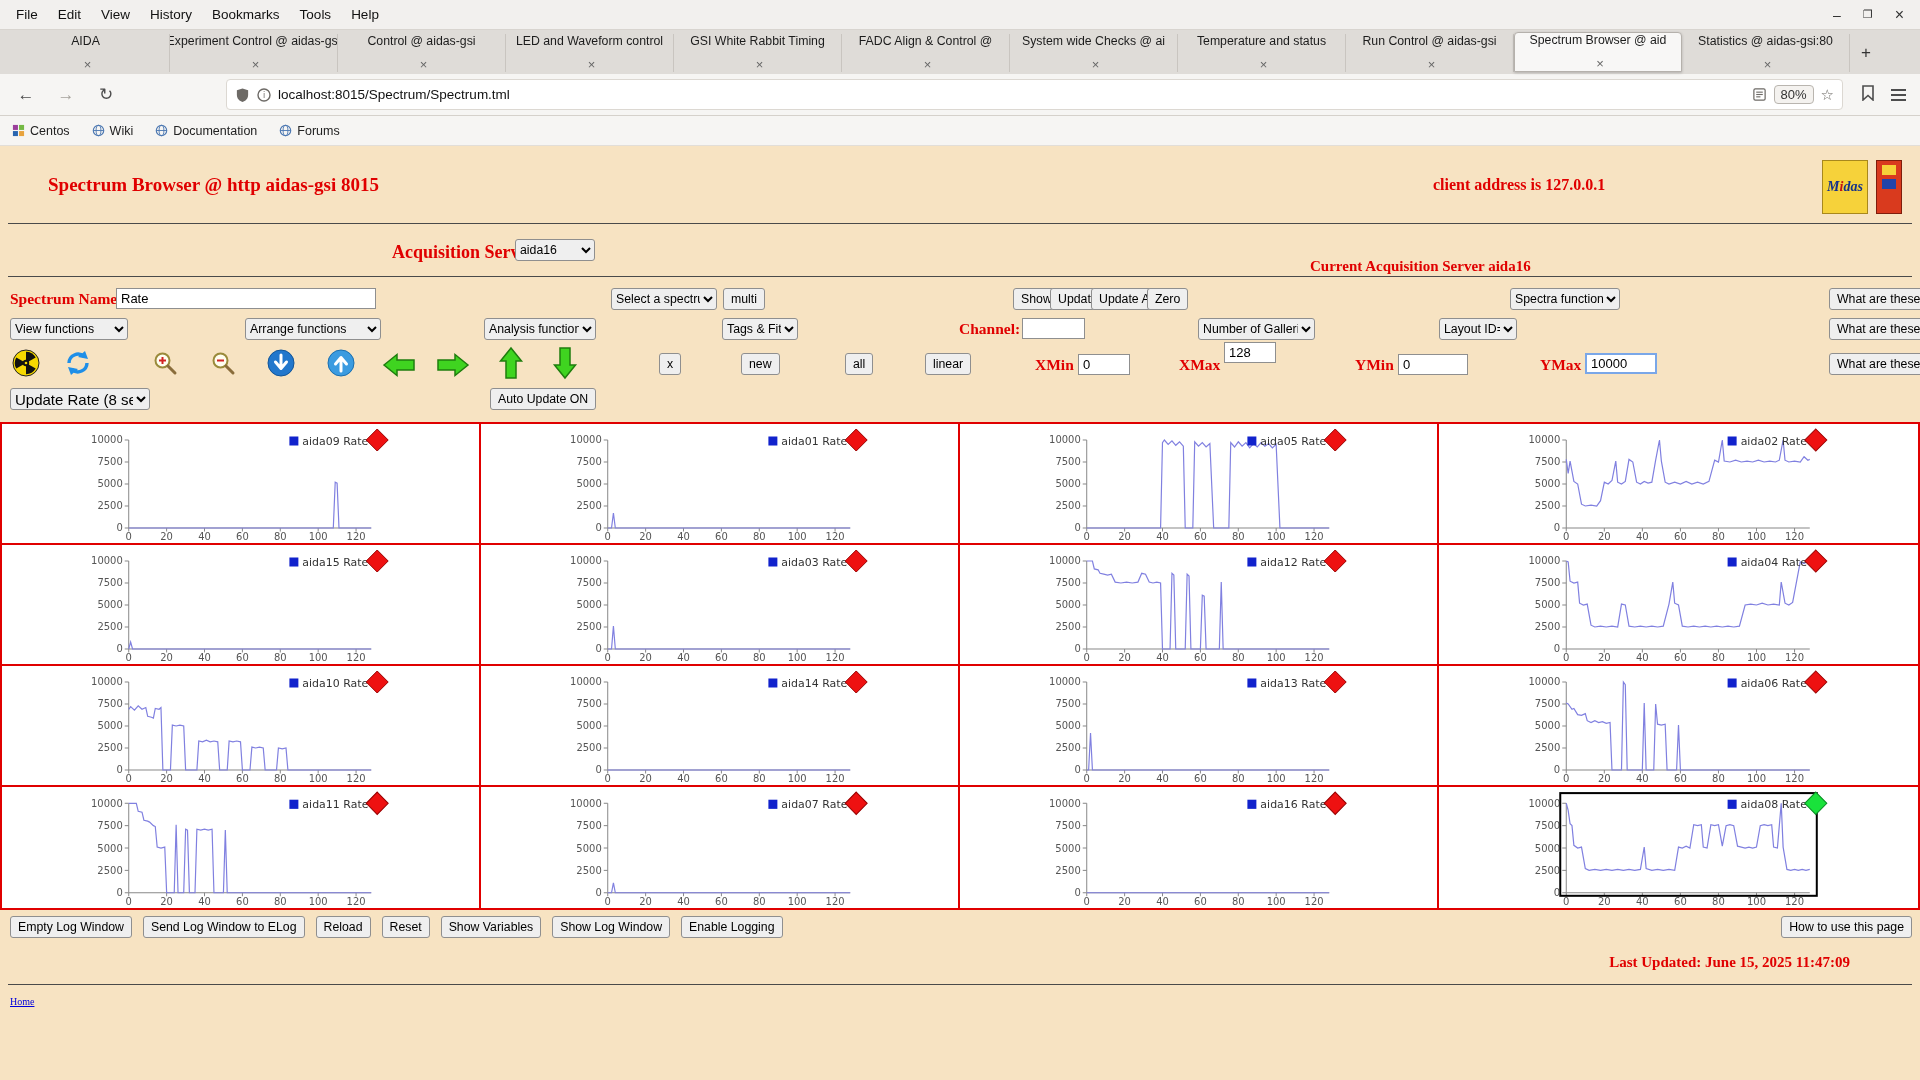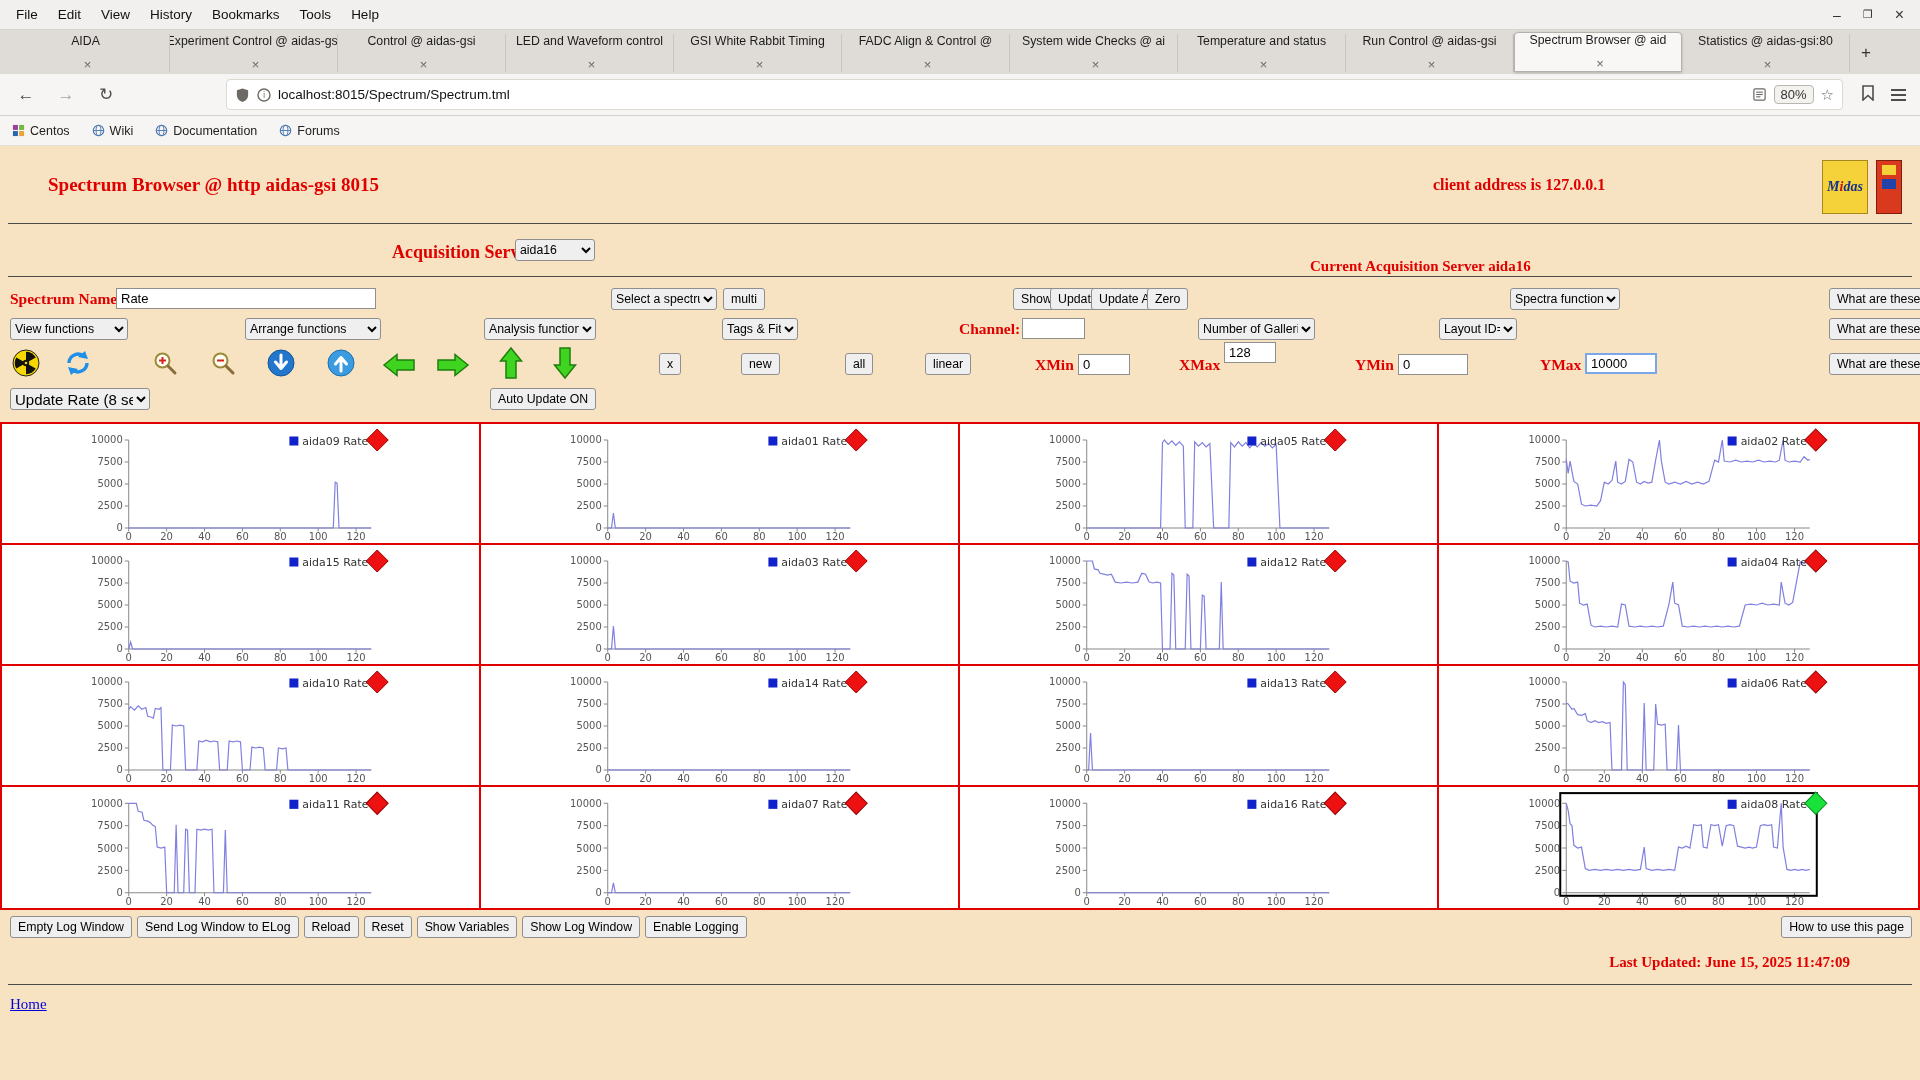--- a/index.html
+++ b/index.html
@@ -95,24 +95,24 @@
   #chart-grid {
     left:0; top:276px; width:1920px; height:488px;
     display:grid; grid-template-columns:repeat(4,1fr); grid-auto-rows:121px;
     border:2px solid #e00000; background:#e00000;
   }
   .cell { background:#fff; border-right:2px solid #e00000; border-bottom:2px solid #e00000; }
   .cell:nth-child(4n) { border-right:none; }
   .cell:nth-child(n+13) { border-bottom:none; }
   .cell svg { display:block; width:100%; height:100%; }
 
-  .footer-row { left:10px; top:770px; display:flex; gap:5px; }
+  .footer-row { left:10px; top:770px; display:flex; gap:11px; }
   .howto { right:8px; top:770px; }
   .last-updated { font-size:15px; font-weight:bold; color:#e00000; right:70px; top:808px; }
-  .home-link { left:10px; top:850px; font-size:15px; color:#0000dd; text-decoration:underline; }
+  .home-link { left:10px; top:850px; font-size:10px; color:#0000dd; text-decoration:underline; }
 
   .logo1 {
     left:1822px; top:14px; width:46px; height:54px; background:#f6d23a; border:1px solid #a8881c;
     display:flex; align-items:center; justify-content:center;
     font-family:"Liberation Serif", serif; font-style:italic; font-weight:bold;
     color:#14318c; font-size:14px;
   }
   .logo1 b { color:#c41212; }
   .logo2 { left:1876px; top:14px; width:26px; height:54px; background:#d93a1e; border:1px solid #7e1d0c; }
   .logo2 i { display:block; margin:4px auto 0; width:14px; height:10px; background:#f6d23a; }

